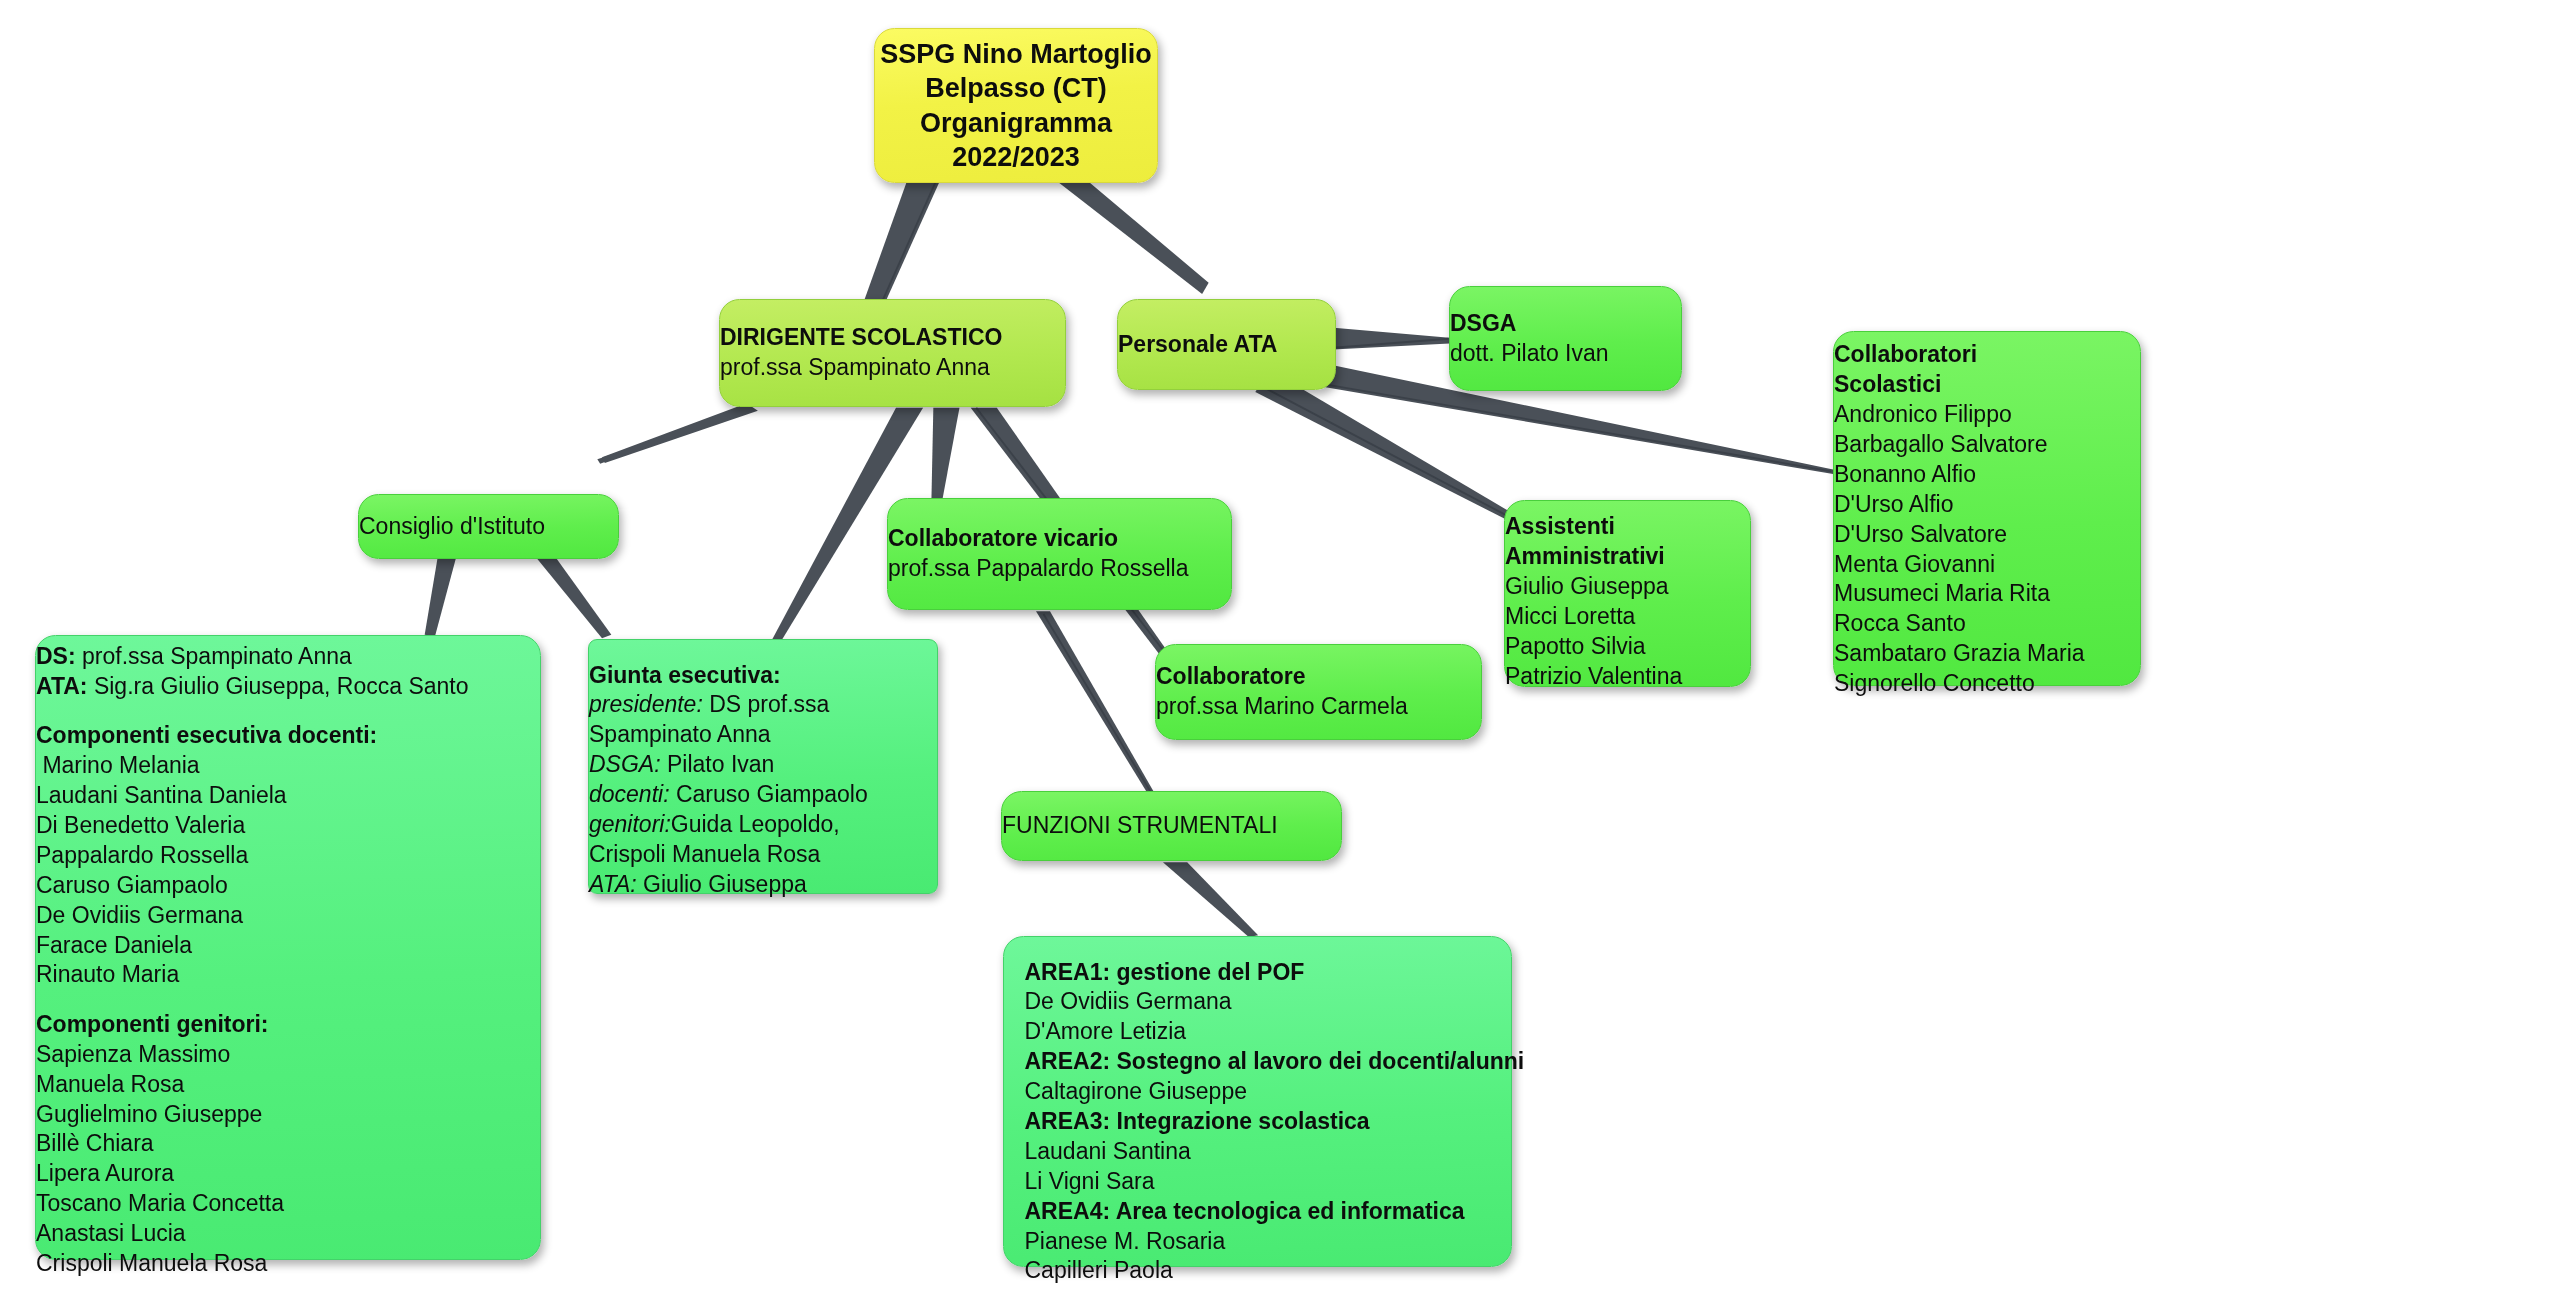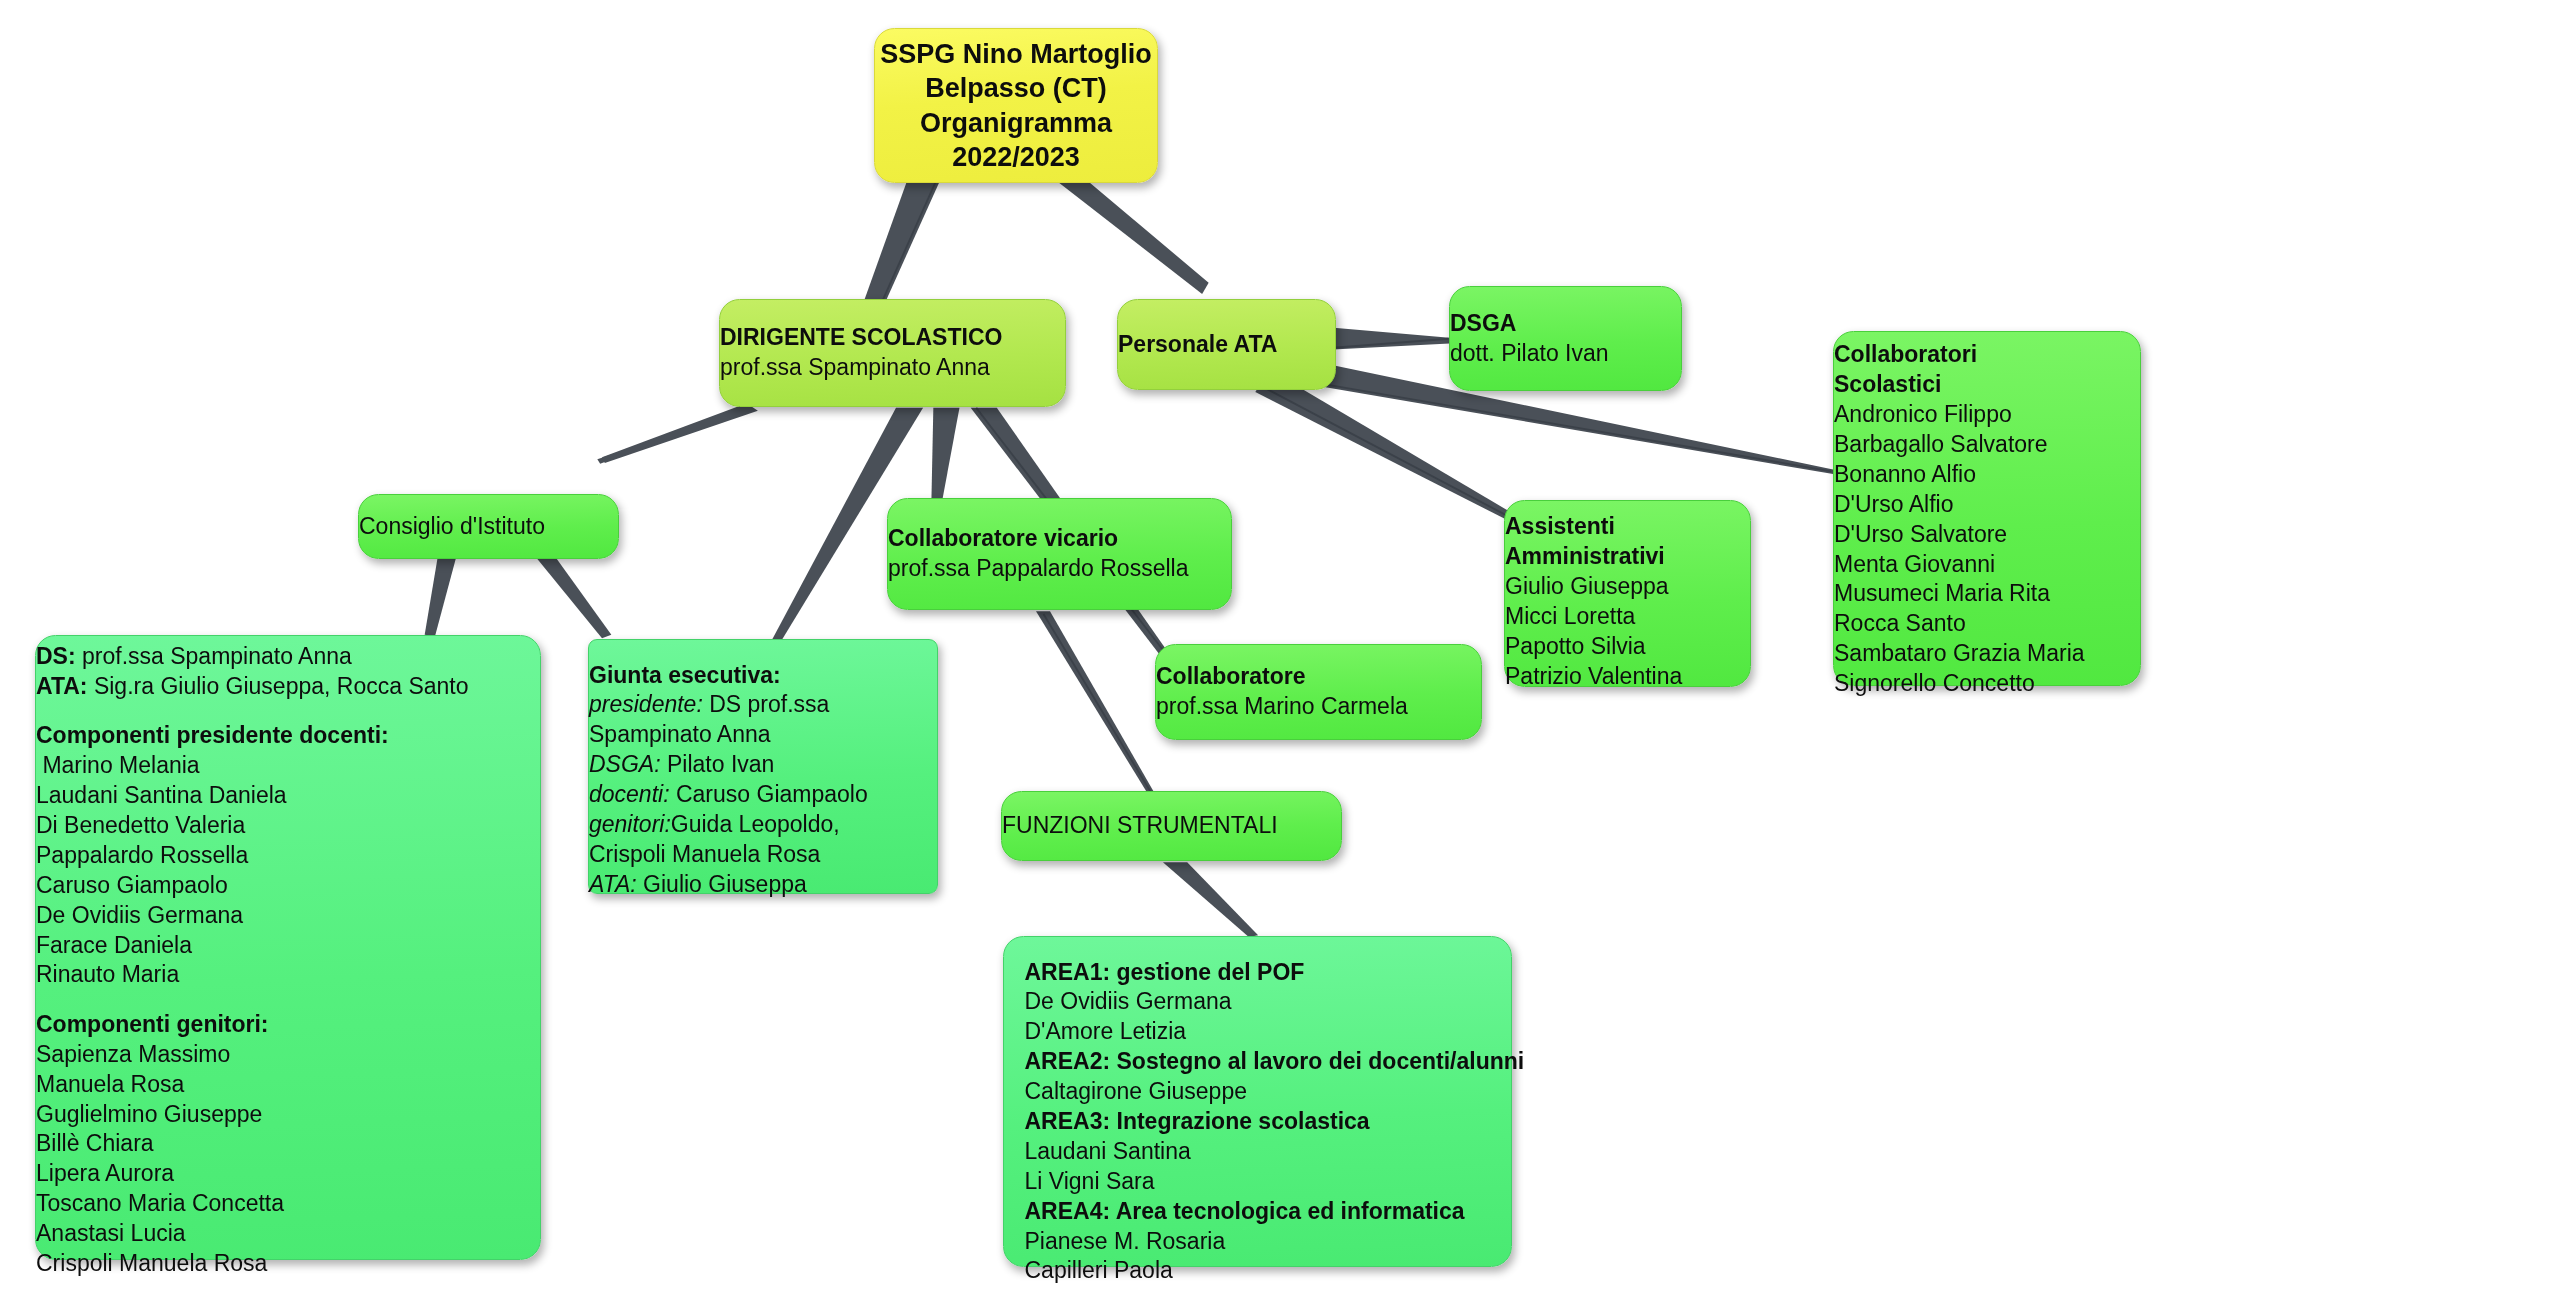--- a/index.html
+++ b/index.html
@@ -161,21 +161,21 @@
     <div class="inner pad t25">
       <span class="ln">Consiglio d'Istituto</span>
     </div>
   </div>
 
   <div class="node n-spring" style="left:35px;top:635px;width:506px;height:625px;">
     <div class="inner pad t25" style="padding-top:6px;">
       <span class="ln"><b>DS:</b><span> prof.ssa Spampinato Anna</span></span>
       <span class="ln"><b>ATA:</b><span> Sig.ra Giulio Giuseppa, Rocca Santo</span></span>
       <span class="blank"></span>
-      <span class="ln b">Componenti presidente docenti:</span>
+      <span class="ln b">Componenti esecutiva docenti:</span>
       <span class="ln"> Marino Melania</span>
       <span class="ln">Laudani Santina Daniela</span>
       <span class="ln">Di Benedetto Valeria</span>
       <span class="ln">Pappalardo Rossella</span>
       <span class="ln">Caruso Giampaolo</span>
       <span class="ln">De Ovidiis Germana</span>
       <span class="ln">Farace Daniela</span>
       <span class="ln">Rinauto Maria</span>
       <span class="blank"></span>
       <span class="ln b">Componenti genitori:</span>

